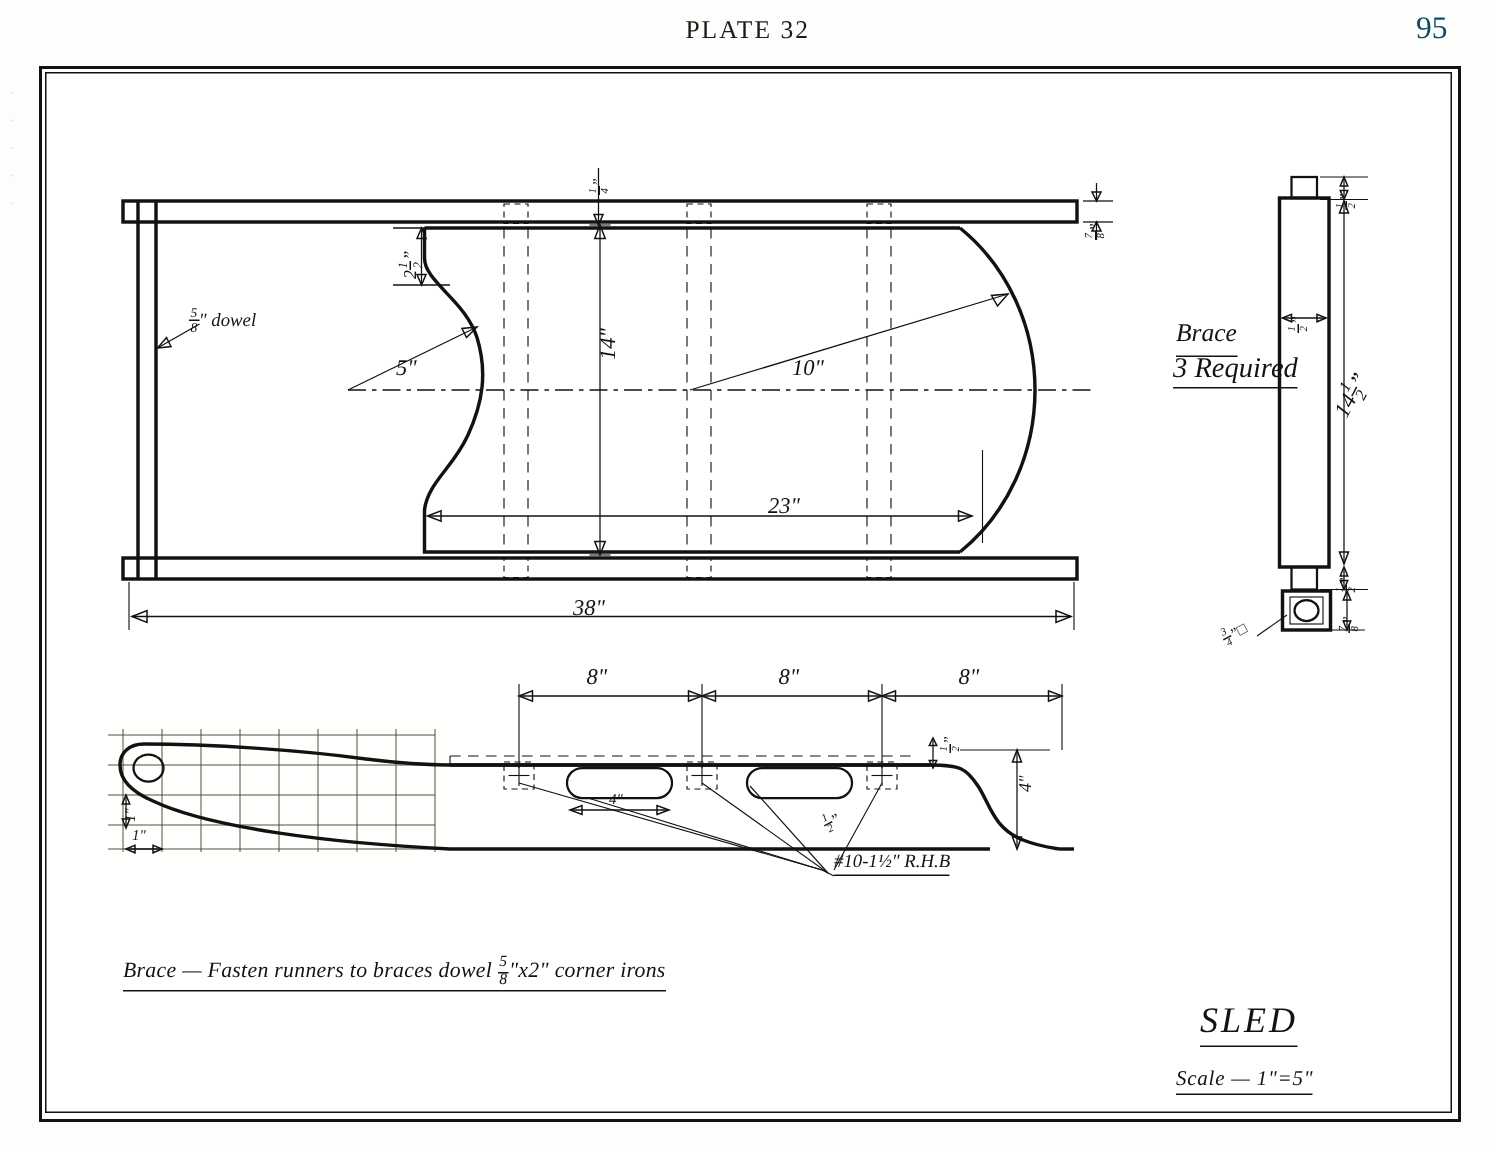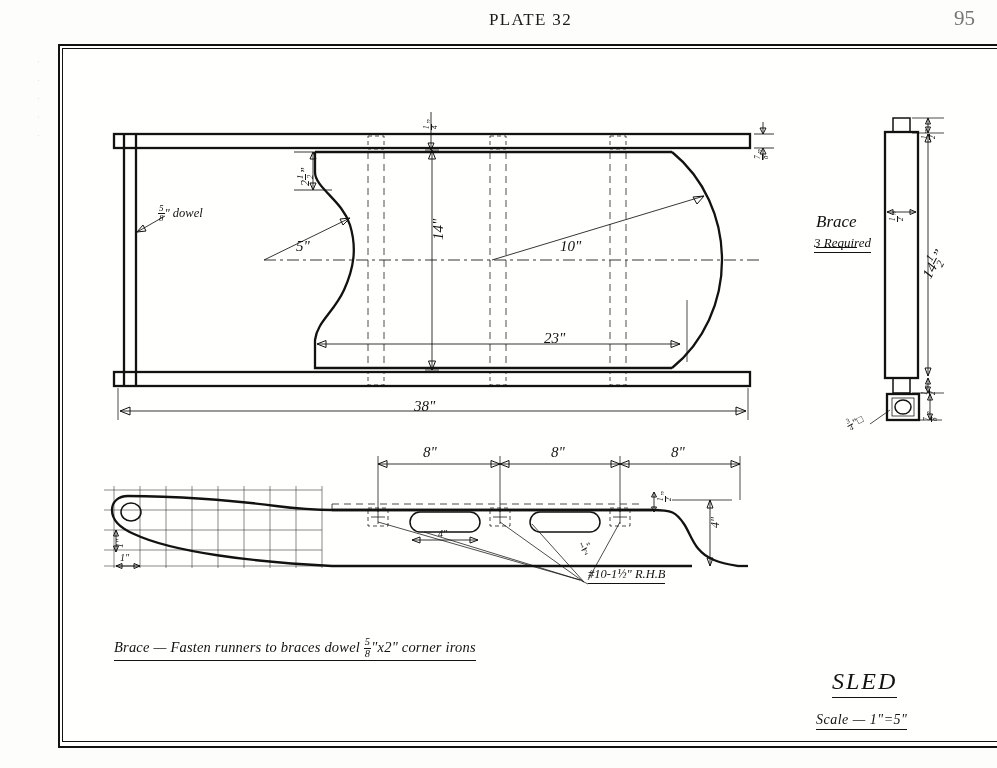--- a/index.html
+++ b/index.html
@@ -4,32 +4,32 @@
 <title>Plate 32 — Sled</title>
 <style>
   html,body{margin:0;padding:0;background:#ffffff;}
   body{
     width:997px;height:768px;overflow:hidden;position:relative;
     font-family:"Liberation Serif", serif;
     color:#15140f;
     background:#fdfdfb;
   }
   
-  #page{position:absolute;inset:0;margin-left:32px;}
+  #page{position:absolute;inset:0;}
   .plate-head{
     position:absolute;top:10px;left:0;width:997px;height:26px;
     text-align:center;pointer-events:none;
   }
   .plate-head .lbl{
     font-family:"Liberation Serif",serif;
     font-variant:small-caps;font-size:17px;letter-spacing:.08em;color:#1a1a18;
   }
   .page-no{
-    position:absolute;top:6px;right:22px;
-    font-family:"Liberation Serif",serif;font-size:21px;color:#737373;
+    position:absolute;top:6px;right:32px;
+    font-family:"Liberation Serif",serif;font-size:21px;color:#0c4a6e;
   }
   
   .border-outer{
     position:absolute;left:26px;top:44px;width:944px;height:700px;
     border:2.6px solid #121210;
     background:#fffffe;
   }
   .border-inner{
     position:absolute;left:30px;top:48px;width:936px;height:692px;
     border:1px solid #121210;
@@ -72,24 +72,24 @@
   .titleword{
     font-size:24px;font-style:italic;letter-spacing:2px;
     border-bottom:1.5px solid #121210;padding-bottom:2px;
   }
   .scaleword{
     font-size:14px;font-style:italic;letter-spacing:.5px;
     border-bottom:1px solid #121210;padding-bottom:1px;
   }
   .bracelbl{
     font-size:17px;font-style:italic;
-    border-bottom:1.2px solid #121210;padding-bottom:15px;
+    border-bottom:1.2px solid #121210;padding-bottom:5px;
   }
   .bracesub{
-    font-size:13px;font-style:italic;
+    font-size:19px;font-style:italic;
     border-bottom:1px solid #121210;padding-bottom:1px;
   }
   .callout{font-size:12.5px;font-style:italic;}
   .rot90{transform:rotate(-90deg);transform-origin:0 0;}
   .rot60{transform:rotate(-62deg);transform-origin:0 0;}
   .rotNeg{transform:rotate(-28deg);transform-origin:0 0;}
   
   .fr{display:inline-block;text-align:center;vertical-align:-.42em;
       font-size:.72em;line-height:1.02;font-style:italic;}
   .fr .n{display:block;border-bottom:1px solid #121210;padding:0 1px;}

